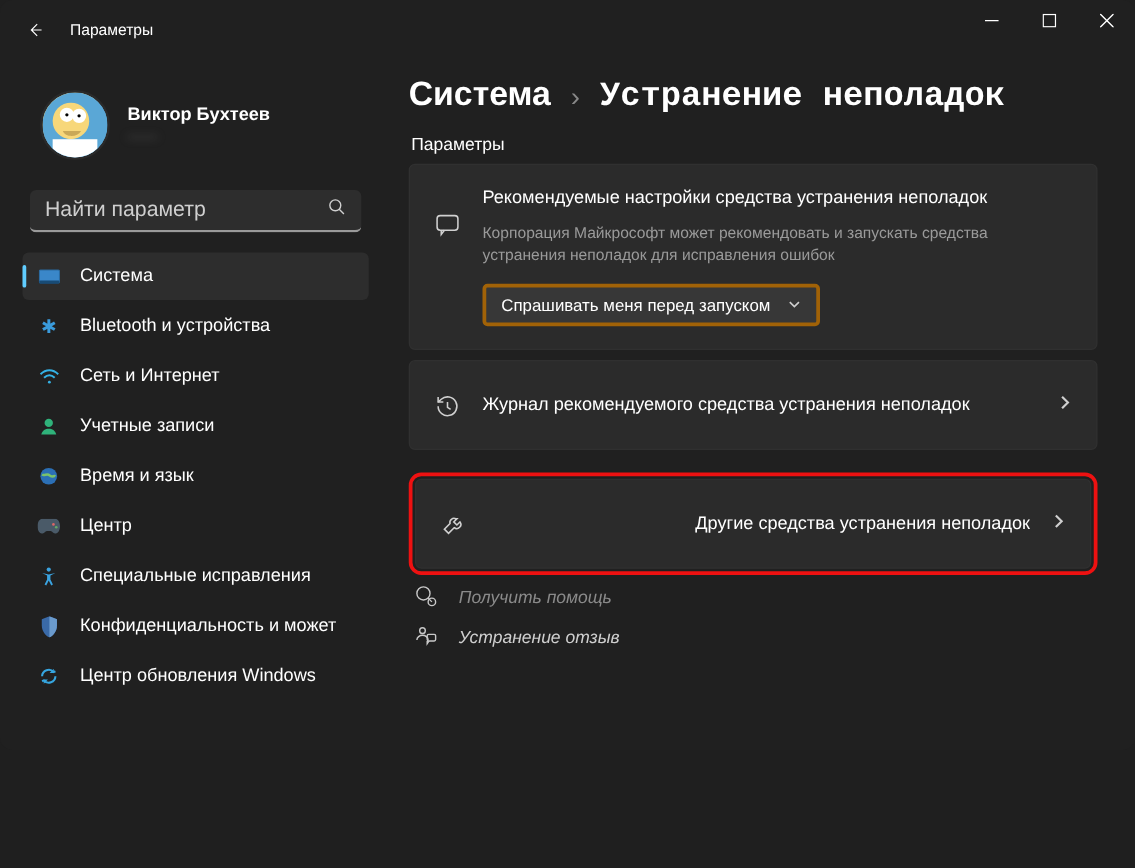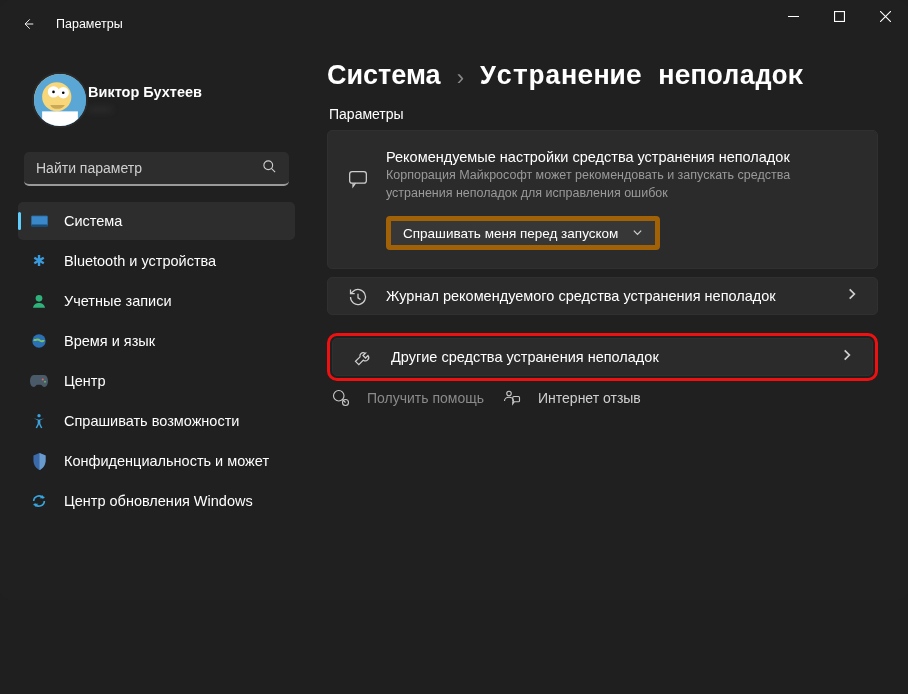--- a/index.html
+++ b/index.html
@@ -9,55 +9,55 @@
     position:relative; overflow:hidden; margin:0; color:#fff;
   }
   .titlebar { height:48px; display:flex; align-items:center; padding:0 0 0 14px; }
   .back { width:28px; height:28px; display:flex; align-items:center; justify-content:center; color:#fff; border-radius:4px; }
   .title { font-size:12.5px; margin-left:14px; color:#fff; }
   .winbtns { position:absolute; right:0; top:0; display:flex; }
   .winbtn { width:46px; height:32px; display:flex; align-items:center; justify-content:center; color:#fff; }
   .content { display:flex; height:calc(100% - 48px); }
   
   .sidebar { width:305px; padding:18px 10px 0 18px; }
-  .profile { display:flex; align-items:center; padding:6px 8px 18px 14px; }
+  .profile { display:flex; align-items:center; gap:14px; padding:6px 8px 18px 14px; }
   .avatar { width:56px; height:56px; border-radius:50%; background:radial-gradient(circle at 35% 30%,#f7d77a 0 38%,#5aa7d6 60%); border:2px solid #2a2a2a; display:flex; align-items:center; justify-content:center; overflow:hidden; }
   .avatar svg { width:56px; height:56px; }
   .pname { font-size:14.5px; font-weight:600; }
   .pmail { font-size:12px; color:#6a6a6a; filter:blur(3.5px); margin-top:2px; }
   .search { margin:6px 6px 16px 6px; height:34px; background:#2d2d2d; border-radius:5px; border-bottom:2px solid #9a9a9a; display:flex; align-items:center; padding:0 12px; }
-  .search input { flex:1; background:transparent; border:none; outline:none; color:#cfcfcf; font-size:14px; }
+  .search input { flex:1; background:transparent; border:none; outline:none; color:#cfcfcf; font-size:17px; }
   .search input::placeholder{color:#cfcfcf;}
   .sicon { color:#cfcfcf; }
   .nav { display:flex; flex-direction:column; gap:2px; margin-top:6px; }
   .nitem { height:38px; display:flex; align-items:center; gap:16px; padding:0 12px; border-radius:5px; font-size:14.5px; color:#fff; position:relative; }
   .nitem.active { background:#2d2d2d; }
   .nitem.active::before { content:""; position:absolute; left:0; top:10px; bottom:10px; width:3px; background:#60cdff; border-radius:3px; }
   .nicon { width:18px; height:18px; display:flex; align-items:center; justify-content:center; font-size:15px;}
   
   .main { flex:1; padding:12px 30px 0 22px; }
   .crumb { display:flex; align-items:baseline; gap:16px; margin-bottom:14px; }
   .crumb .root { font-size:27px; font-weight:600; color:#fff; }
   .crumb .sep { font-size:22px; color:#888; font-weight:300; transform:translateY(1px);}
   .crumb .leaf { font-size:27px; font-weight:600; color:#fff;font-family:Liberation Mono, monospace; }
   .sect-label { font-size:14px; color:#fff; margin:10px 0 8px 2px; }
   .card {
     background:#2b2b2b; border:1px solid #303030; border-radius:5px;
-    display:flex; align-items:center; padding:7px 18px; gap:16px; margin-bottom:8px;
+    display:flex; align-items:center; padding:24px 18px; gap:16px; margin-bottom:8px;
   }
   .card.big { align-items:flex-start; padding:18px;justify-content:center; }
   .cicon { width:24px; display:flex; justify-content:center; color:#d0d0d0; flex-shrink:0; margin-top:2px; }
   .ctext { flex:1; }
   .ct-title { font-size:14.5px; color:#fff; }
-  .ct-sub { font-size:12.5px; color:#9a9a9a; margin-top:2px; line-height:1.4; }
+  .ct-sub { font-size:12.5px; color:#9a9a9a; margin-top:12px; line-height:1.4; }
   .chev { color:#cfcfcf; }
-  .dropdown { margin-top:14px; height:34px; background:#373737; border:5px solid #a16207; border-radius:4px; display:inline-flex; align-items:center; padding:0 12px; gap:14px; font-size:13.5px; }
+  .dropdown { margin-top:14px; height:34px; background:#373737; border:3px solid #a16207; border-radius:4px; display:inline-flex; align-items:center; padding:0 12px; gap:14px; font-size:13.5px; }
   .highlight { border:3.5px solid #e11; border-radius:10px; padding:2px; margin:18px 0 8px 0; }
-  .highlight .card { margin:0; }
-  .footlinks { margin-top:6px; display:flex; flex-direction:row; gap:14px; }
+  .highlight .card { margin:0;text-align:right; }
+  .footlinks { margin-top:6px; display:flex; flex-direction:column; gap:14px;font-style:italic; }
   .flink { display:flex; align-items:center; gap:16px; font-size:14px; color:#8a8a8a; padding-left:4px;}
   .flink .fi { width:20px; color:#c8c8c8; display:flex; justify-content:center;}
 </style>
 </head>
 <body>
 
 <div class="win">
 
   <div class="titlebar">
     <div class="back">
@@ -124,20 +124,30 @@
               </svg>
             </span>
           <span>Система</span>
         </div>
         <div class="nitem">
           <span class="nicon" style="color:#3a9bdc">✱</span>
           <span>Bluetooth и устройства</span>
         </div>
         <div class="nitem">
           <span class="nicon">
+              <svg width="17" height="13" viewBox="0 0 24 18" fill="none" stroke="#34b1e4" stroke-width="2.2">
+                <path d="M2 6c6-6 14-6 20 0"></path>
+                <path d="M6 10c4-4 8-4 12 0"></path>
+                <circle cx="12" cy="15" r="1.6" fill="#34b1e4" stroke="none"></circle>
+              </svg>
+            </span>
+          <span>Сеть и Интернет</span>
+        </div>
+        <div class="nitem">
+          <span class="nicon">
               <svg width="16" height="16" viewBox="0 0 24 24" fill="#2fb27a">
                 <circle cx="12" cy="8" r="5"></circle>
                 <path d="M3 22c1-5 5-7 9-7s8 2 9 7z"></path>
               </svg>
             </span>
           <span>Учетные записи</span>
         </div>
         <div class="nitem">
           <span class="nicon">
               <svg width="16" height="16" viewBox="0 0 24 24">
@@ -157,21 +167,21 @@
             </span>
           <span>Центр</span>
         </div>
         <div class="nitem">
           <span class="nicon">
               <svg width="16" height="16" viewBox="0 0 24 24" fill="#3aa3e0">
                 <circle cx="12" cy="4" r="2.5"></circle>
                 <path d="M4 8l8 2 8-2-6 3v5l3 6-2 1-3-6-3 6-2-1 3-6v-5z"></path>
               </svg>
             </span>
-          <span>Спрашивать возможности</span>
+          <span>Специальные исправления</span>
         </div>
         <div class="nitem">
           <span class="nicon">
               <svg width="15" height="17" viewBox="0 0 24 28" fill="#3a6aa8">
                 <path d="M12 0l10 4v8c0 8-5 14-10 16C7 26 2 20 2 12V4z"></path>
                 <path d="M12 0l10 4v8c0 8-5 14-10 16z" fill="#6a9acc"></path>
               </svg>
             </span>
           <span>Конфиденциальность и может</span>
         </div>
@@ -261,19 +271,19 @@
         </div>
         <div class="flink" style="color:#cfcfcf">
           <span class="fi">
               <svg width="18" height="18" viewBox="0 0 24 24" fill="none" stroke="currentColor" stroke-width="1.5">
                 <circle cx="8" cy="6" r="3"></circle>
                 <path d="M2 16c0-3 3-5 6-5s6 2 6 5"></path>
                 <rect x="13" y="10" width="9" height="7" rx="1.5"></rect>
                 <path d="M15 17l-2 3v-3"></path>
               </svg>
             </span>
-          <span>Интернет отзыв</span>
+          <span>Устранение отзыв</span>
         </div>
       </div>
     </div>
 
   </div>
 </div>
 
 </body></html>

